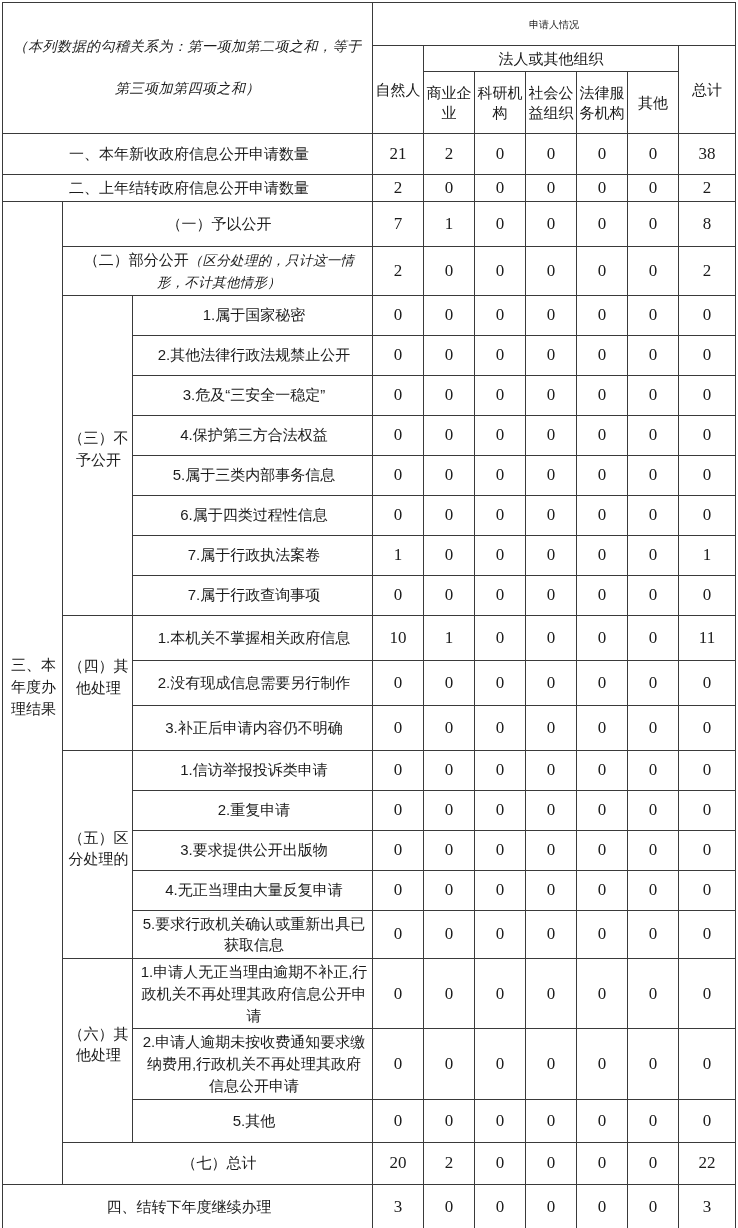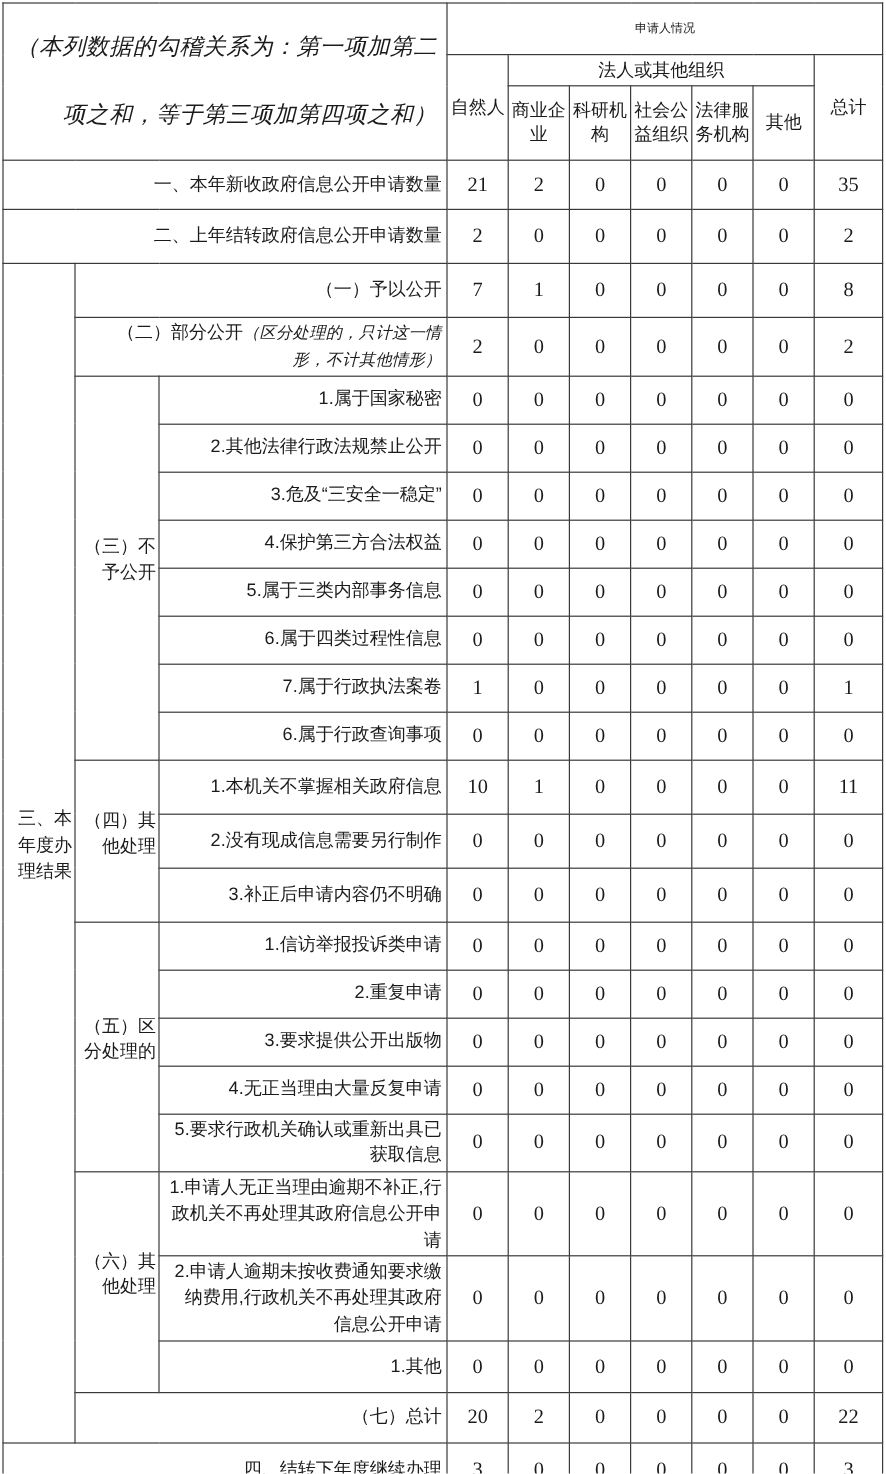--- a/index.html
+++ b/index.html
@@ -17,32 +17,32 @@
     word-break:break-all;
   }
   td.hd{
     text-align:center;
     font-family:"Liberation Sans",sans-serif;
     font-size:15px;line-height:1.3;padding:2px;
   }
   td.hd-top{font-size:10px;}
   td.lbl{
     font-family:"Liberation Sans",sans-serif;
-    font-size:15px;text-align:right;
+    font-size:15px;text-align:center;
     padding:2px 4px 2px 7px;line-height:1.45;
   }
   td.grp{padding:2px 2px 14px 4px;}
   td.num{
     font-family:"Liberation Serif",serif;
     font-size:17px;text-align:center;padding:0;
   }
   td.note{
     font-family:"Liberation Serif",serif;font-style:italic;
-    font-size:19px;line-height:3.0;letter-spacing:0.5px;
-    text-align:right;padding:4px 8px;vertical-align:middle;
+    font-size:14px;line-height:3.0;letter-spacing:0.5px;
+    text-align:center;padding:4px 8px;vertical-align:middle;
   }
   span.kai{
     font-family:"Liberation Serif",serif;font-style:italic;
     font-size:13.5px;letter-spacing:0.3px;
   }
   tr.dashed-top td{border-top:1px dashed #c6c6c6;}
 </style>
 </head>
 <body>
 
@@ -79,24 +79,24 @@
     </tr>
 
     <tr style="height:41px">
       <td class="lbl" colspan="3">一、本年新收政府信息公开申请数量</td>
     <td class="num">21</td>
         <td class="num">2</td>
         <td class="num">0</td>
         <td class="num">0</td>
         <td class="num">0</td>
         <td class="num">0</td>
-        <td class="num">35</td>
-      </tr>
-
-    <tr style="height:45px" class="dashed-top">
+        <td class="num">38</td>
+      </tr>
+
+    <tr style="height:27px" class="dashed-top">
       <td class="lbl" colspan="3">二、上年结转政府信息公开申请数量</td>
     <td class="num">2</td>
         <td class="num">0</td>
         <td class="num">0</td>
         <td class="num">0</td>
         <td class="num">0</td>
         <td class="num">0</td>
         <td class="num">2</td>
       </tr>
 
@@ -187,21 +187,21 @@
       <td class="lbl">7.属于行政执法案卷</td>
     <td class="num">1</td>
         <td class="num">0</td>
         <td class="num">0</td>
         <td class="num">0</td>
         <td class="num">0</td>
         <td class="num">0</td>
         <td class="num">1</td>
       </tr>
     <tr style="height:40px">
-      <td class="lbl">6.属于行政查询事项</td>
+      <td class="lbl">7.属于行政查询事项</td>
     <td class="num">0</td>
         <td class="num">0</td>
         <td class="num">0</td>
         <td class="num">0</td>
         <td class="num">0</td>
         <td class="num">0</td>
         <td class="num">0</td>
       </tr>
 
     <tr style="height:45px">
@@ -303,21 +303,21 @@
       <td class="lbl">2.申请人逾期未按收费通知要求缴纳费用,行政机关不再处理其政府信息公开申请</td>
     <td class="num">0</td>
         <td class="num">0</td>
         <td class="num">0</td>
         <td class="num">0</td>
         <td class="num">0</td>
         <td class="num">0</td>
         <td class="num">0</td>
       </tr>
     <tr style="height:43px">
-      <td class="lbl">1.其他</td>
+      <td class="lbl">5.其他</td>
     <td class="num">0</td>
         <td class="num">0</td>
         <td class="num">0</td>
         <td class="num">0</td>
         <td class="num">0</td>
         <td class="num">0</td>
         <td class="num">0</td>
       </tr>
 
     <tr style="height:42px">

